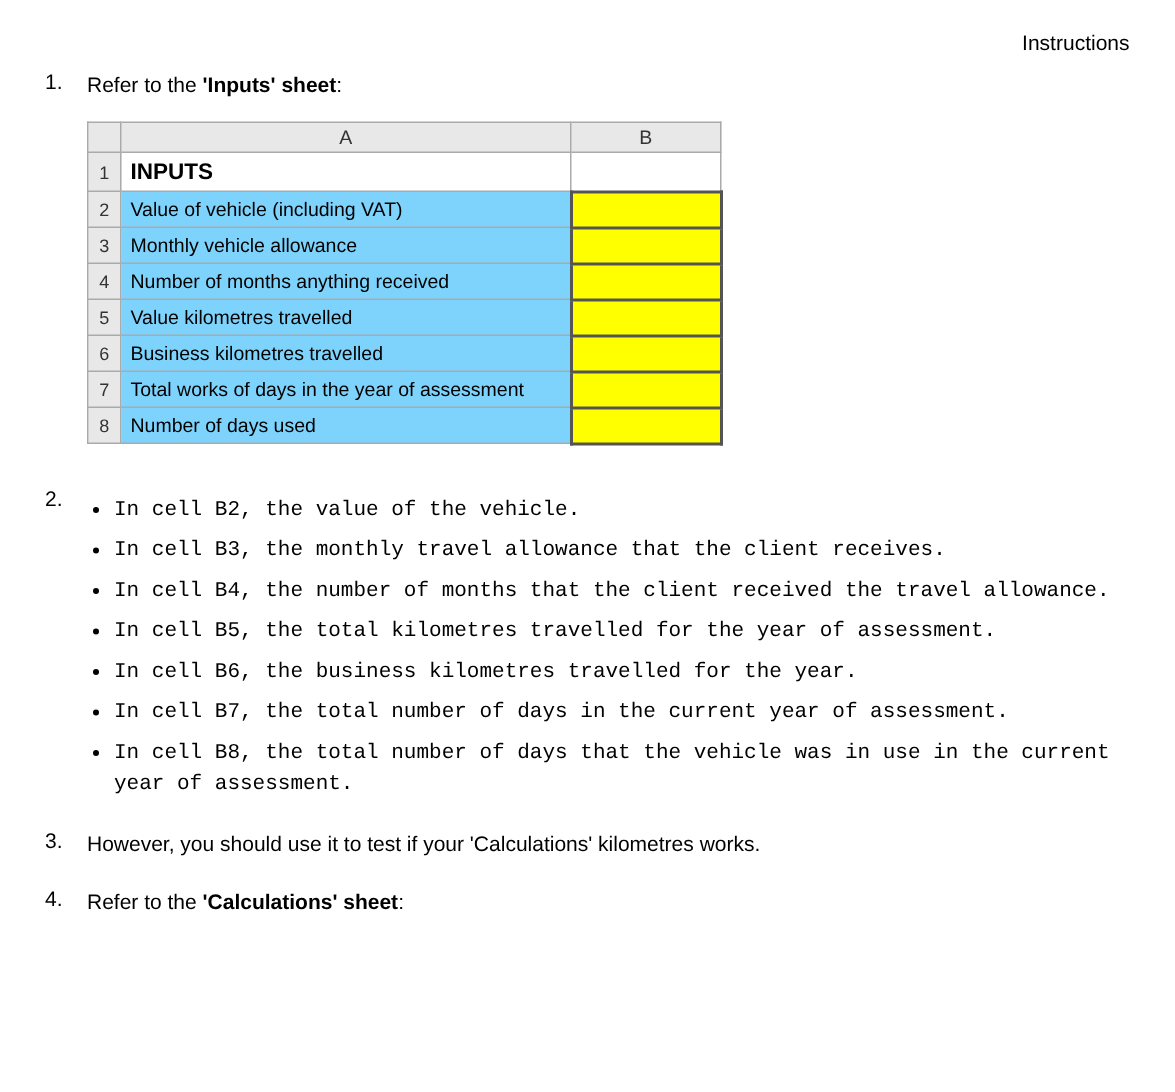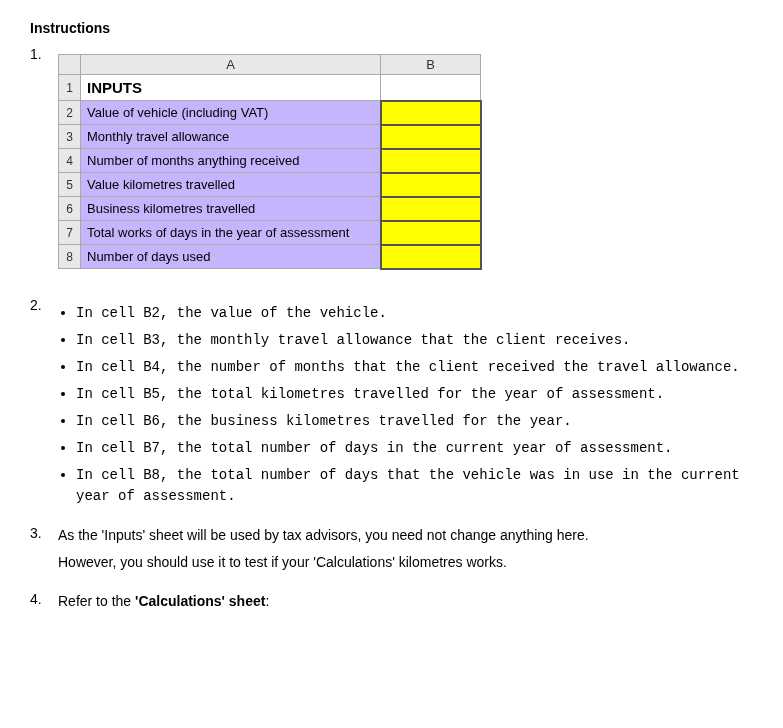--- a/index.html
+++ b/index.html
@@ -11,23 +11,24 @@
     body {
       font-family: Arial, sans-serif;
       font-size: 14px;
       color: #000;
       background: #fff;
       padding: 20px 30px;
       max-width: 783px;
     }
 
     .instructions-title {
-      font-weight: bold;
+      font-weight: normal;
       margin-bottom: 10px;
       font-size: 14px;
+      text-align: right;
     }
 
     .numbered-list {
       list-style: none;
       padding: 0;
     }
 
     .numbered-list > li {
       display: flex;
       margin-bottom: 12px;
@@ -97,21 +98,21 @@
       height: 20px;
     }
 
     .spreadsheet td.inputs-cell {
       font-weight: bold;
       font-size: 14px;
       background: #fff;
     }
 
     .spreadsheet td.peach-cell {
-      background: #c4b5fd;
+      background: #7dd3fc;
     }
 
     .spreadsheet td.yellow-cell {
       background: #ffff00;
       border: 2px solid #555;
     }
 
     .bullet-list {
       list-style: disc;
       margin-left: 18px;
@@ -131,20 +132,23 @@
 </head>
 <body>
 
 <p class="instructions-title">Instructions</p>
 
 <ol class="numbered-list">
 
   <li>
     <span class="list-number">1.</span>
     <div class="list-content">
+      <p>
+        <span>Refer to the </span><span class="bold-text">'Inputs' sheet</span><span>:</span>
+      </p>
 
       
       <div class="spreadsheet-wrapper">
         <table class="spreadsheet">
           <thead>
             <tr>
               <td class="corner-cell"></td>
               <th class="col-header">A</th>
               <th class="col-header col-header-b">B</th>
             </tr>
@@ -155,21 +159,21 @@
                 <td class="data-cell inputs-cell" style="font-weight: bold; font-size: 15px;">INPUTS</td>
                 <td class="data-cell"></td>
               </tr>
               <tr>
                 <td class="row-header">2</td>
                 <td class="data-cell peach-cell">Value of vehicle (including VAT)</td>
                 <td class="data-cell yellow-cell"></td>
               </tr>
               <tr>
                 <td class="row-header">3</td>
-                <td class="data-cell peach-cell">Monthly travel allowance</td>
+                <td class="data-cell peach-cell">Monthly vehicle allowance</td>
                 <td class="data-cell yellow-cell"></td>
               </tr>
               <tr>
                 <td class="row-header">4</td>
                 <td class="data-cell peach-cell">Number of months anything received</td>
                 <td class="data-cell yellow-cell"></td>
               </tr>
               <tr>
                 <td class="row-header">5</td>
                 <td class="data-cell peach-cell">Value kilometres travelled</td>
@@ -207,21 +211,20 @@
           <li>In cell B6, the business kilometres travelled for the year.</li>
           <li>In cell B7, the total number of days in the current year of assessment.</li>
           <li>In cell B8, the total number of days that the vehicle was in use in the current year of assessment.</li>
         </ul>
     </div>
   </li>
 
   <li>
     <span class="list-number">3.</span>
     <div class="list-content">
-      <p>As the 'Inputs' sheet will be used by tax advisors, you need not change anything here.</p>
       <p>However, you should use it to test if your 'Calculations' kilometres works.</p>
     </div>
   </li>
 
   <li>
     <span class="list-number">4.</span>
     <div class="list-content">
       <p>
         <span>Refer to the </span><span class="bold-text">'Calculations' sheet</span><span>:</span>
       </p>

